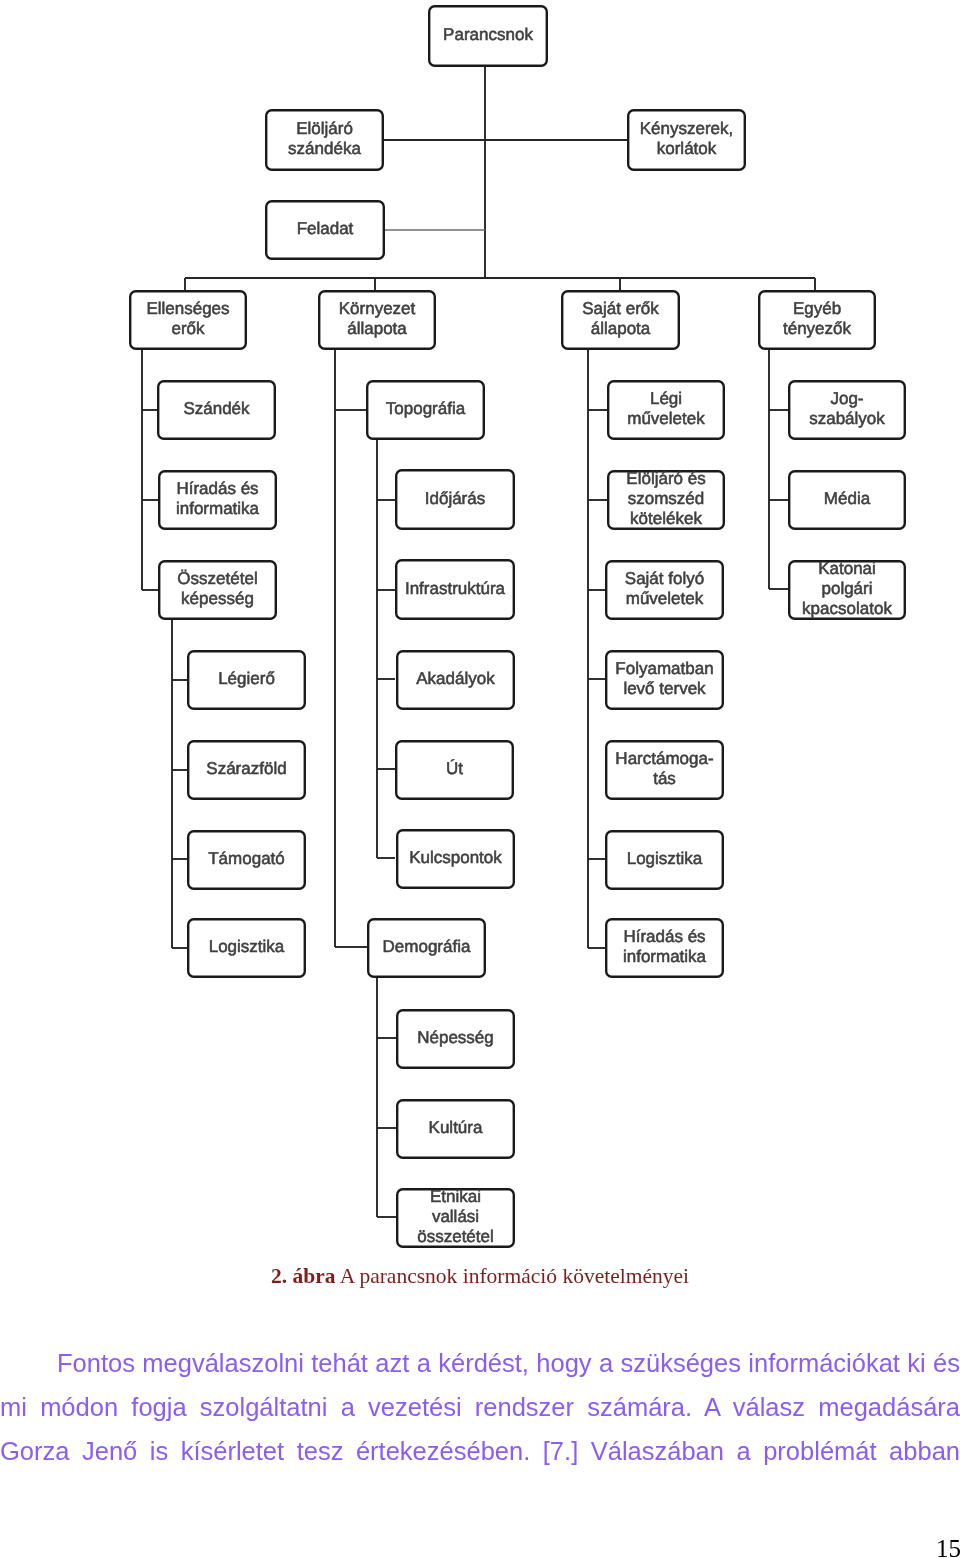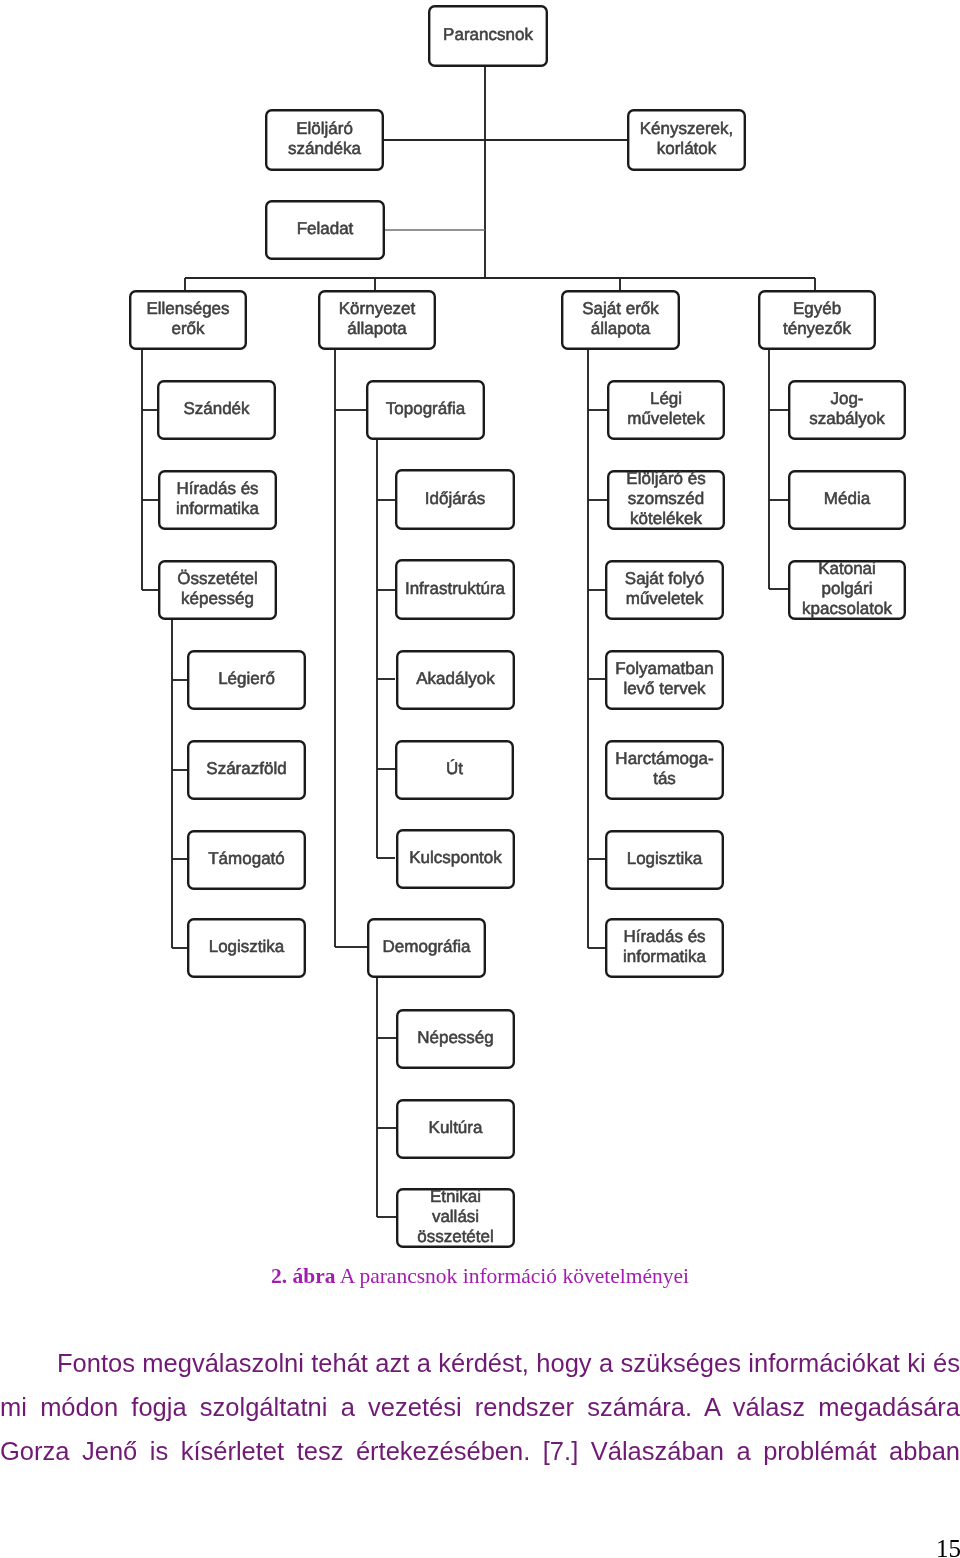--- a/index.html
+++ b/index.html
@@ -9,26 +9,26 @@
   #figure{position:absolute;left:0;top:0;width:960px;height:1262px;
           transform:translateZ(0);margin-left:37px;}
   #figure svg{display:block;width:960px;height:1262px;
                 shape-rendering:geometricPrecision;text-rendering:geometricPrecision;}
   .nbox{fill:#ffffff;stroke:#1a1a1a;stroke-width:2.4;}
   .nlbl{font-family:"Liberation Sans",sans-serif;font-size:17px;fill:#3f3f3f;
         stroke:#3f3f3f;stroke-width:0.55px;paint-order:stroke fill;
         text-anchor:middle;dominant-baseline:middle;}
   .edge{fill:none;stroke:#262626;stroke-width:1.9;}
   #caption{position:absolute;left:0;top:1258px;width:960px;text-align:center;transform:translateZ(0);}
-  .capline{font-family:"Liberation Serif",serif;font-size:21.5px;color:#a21caf;
+  .capline{font-family:"Liberation Serif",serif;font-size:21.5px;color:#7f1d1d;
            line-height:37px;white-space:pre;}
   .capline b{font-weight:bold;}
   #bodytext{position:absolute;left:0px;top:1342px;width:960px;transform:translateZ(0);}
   #bodytext p{margin:0;font-family:"Liberation Sans",sans-serif;font-size:25.5px;
-          line-height:43.8px;text-align:justify;text-align-last:justify;color:#701a75;text-indent:57px;
+          line-height:43.8px;text-align:justify;text-align-last:justify;color:#8b5cf6;text-indent:57px;
           -webkit-hyphens:none;hyphens:none;}
   #pageno{position:absolute;left:0;top:1536px;width:961px;text-align:right;transform:translateZ(0);
           font-family:"Liberation Serif",serif;font-size:25px;line-height:25px;color:#000;}
 </style>
 </head>
 <body>
 
 <div id="figure">
   <svg id="chart" viewBox="0 0 960 1262">
       <polyline class="edge" points="448,67 448,278"></polyline>

